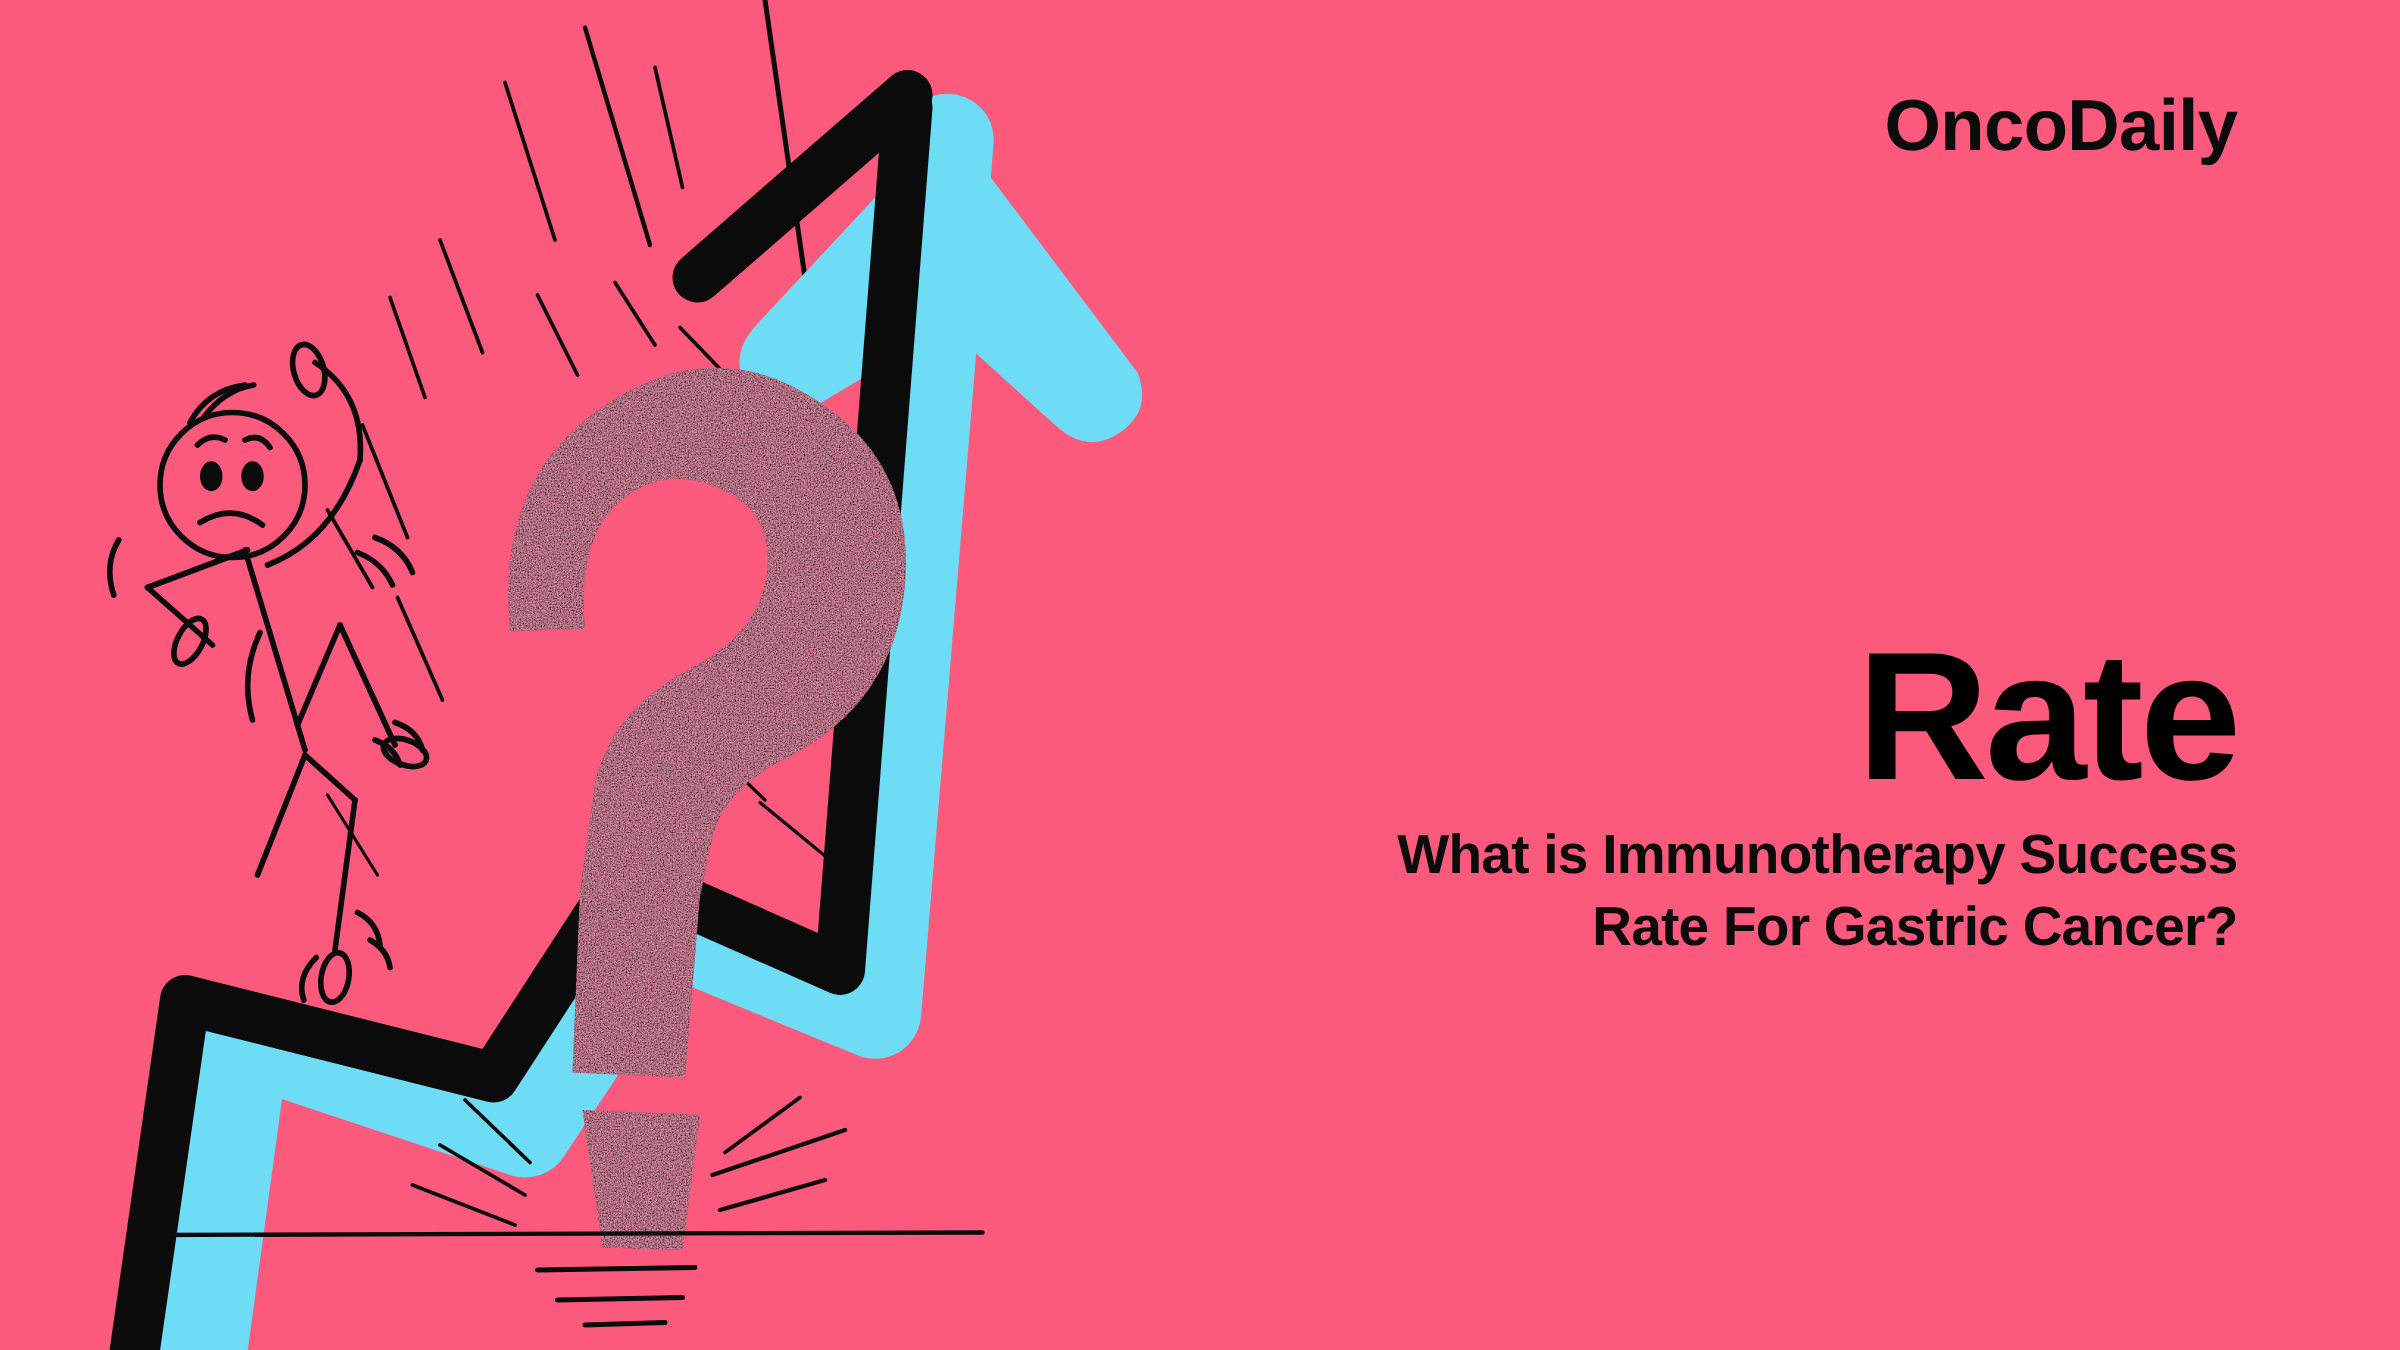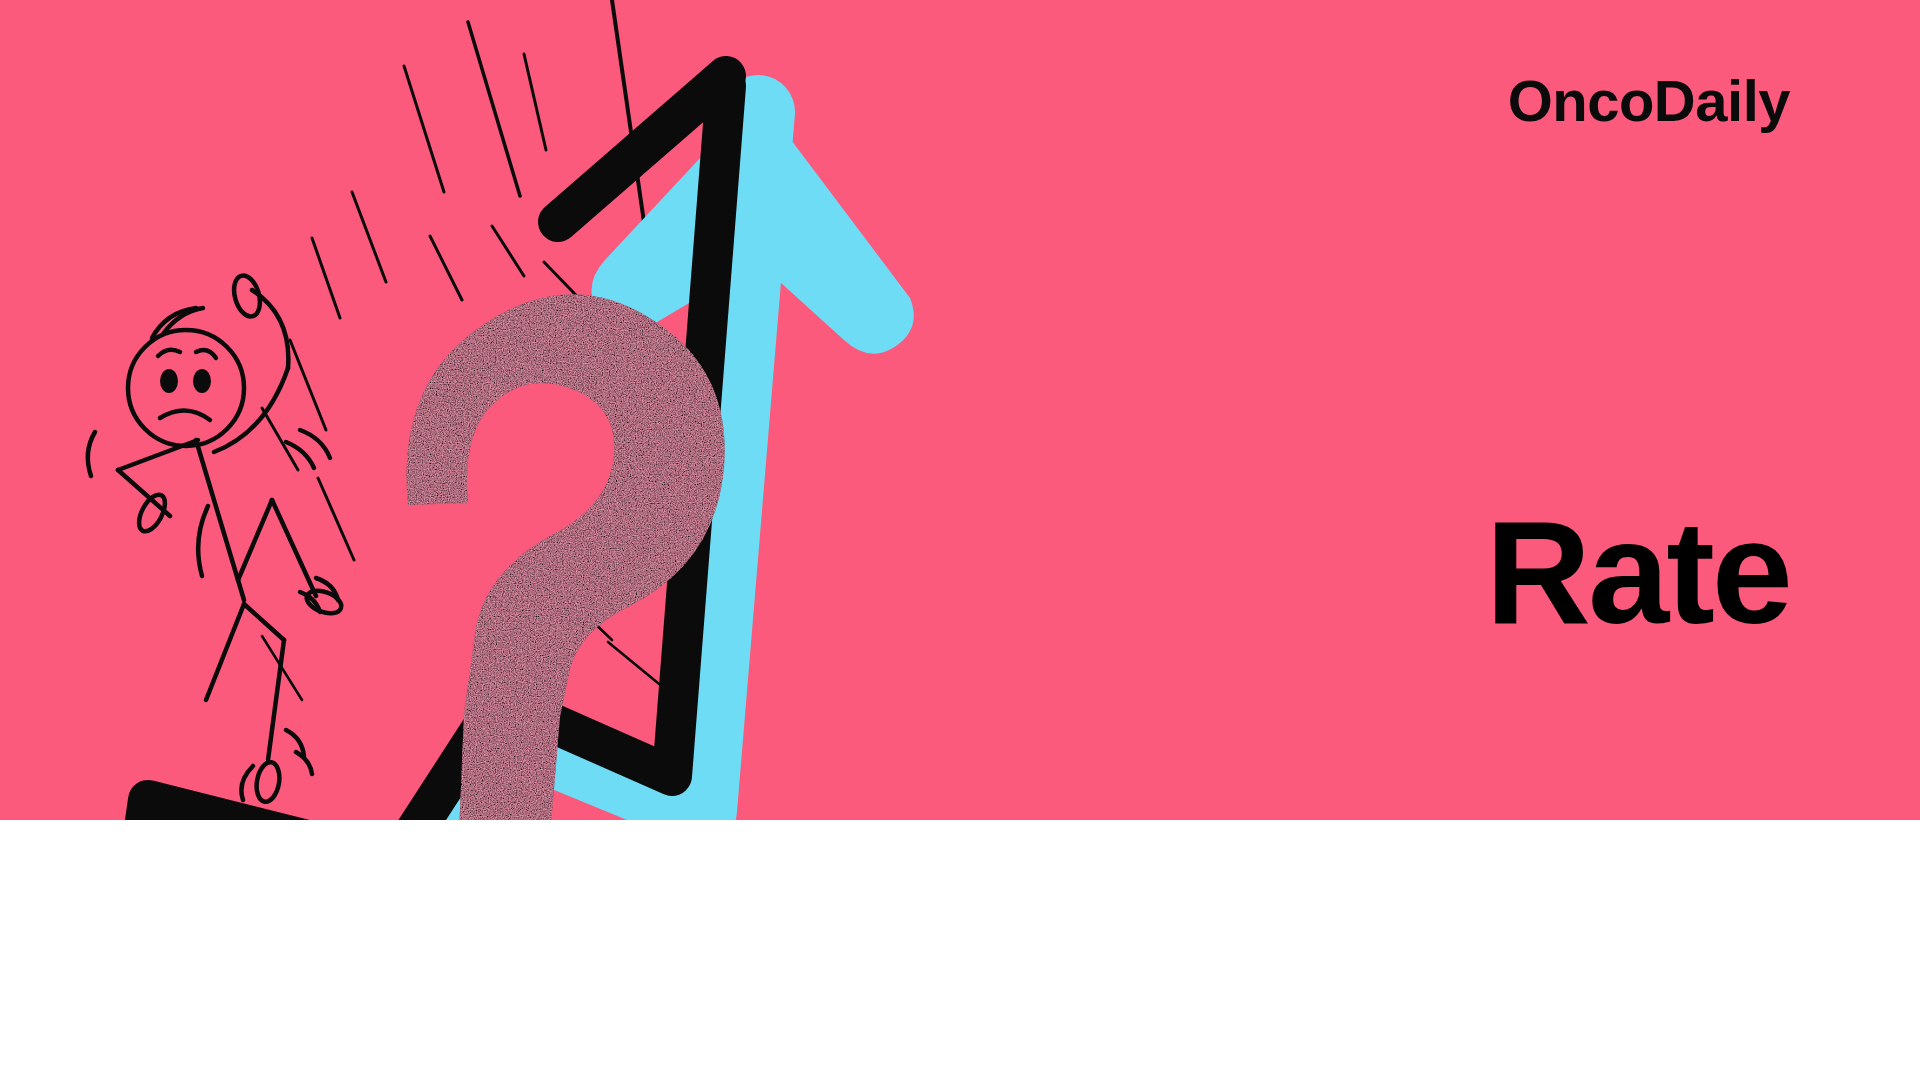--- a/index.html
+++ b/index.html
@@ -3,21 +3,21 @@
 <meta charset="utf-8">
 <style>
   html, body {
     margin: 0;
     padding: 0;
     background: #ffffff;
   }
   #poster {
     position: relative;
     width: 1920px;
-    height: 820px;
+    height: 1080px;
     overflow: hidden;
     background: #fb5a7d;
     font-family: "Liberation Sans", sans-serif;
   }
   #art {
     position: absolute;
     left: 0;
     top: 0;
     width: 1920px;
     height: 1080px;
@@ -247,15 +247,19 @@
 
   </svg>
 
   <div class="text-col">
 
     <div class="logo">OncoDaily</div>
 
 
     <div class="headline-2">Rate</div>
 
+    <div class="subhead">
+      <span>What is Immunotherapy Success</span><br>
+      <span>Rate For </span><span class="emph">Gastric Cancer?</span>
+    </div>
 
   </div>
 </div>
 
 </body></html>

